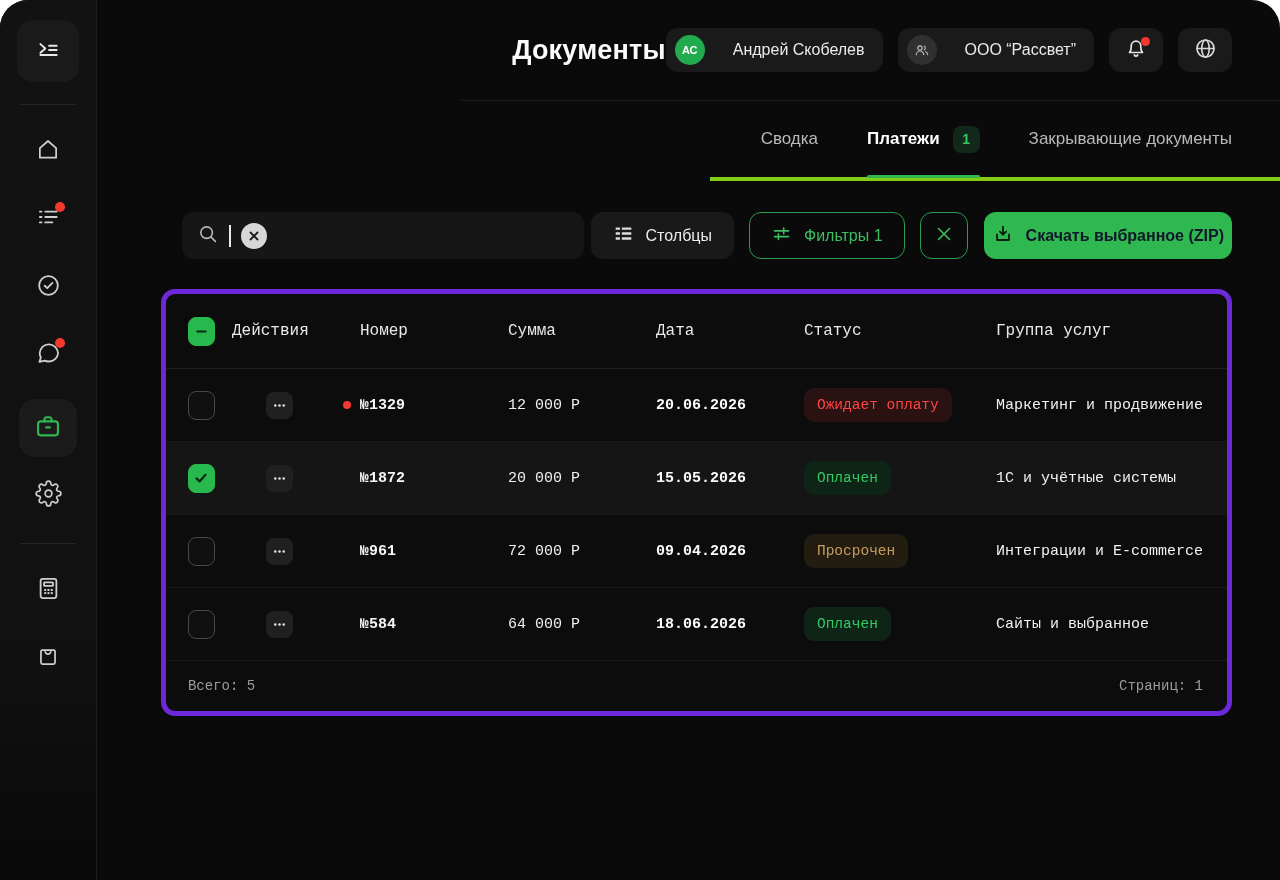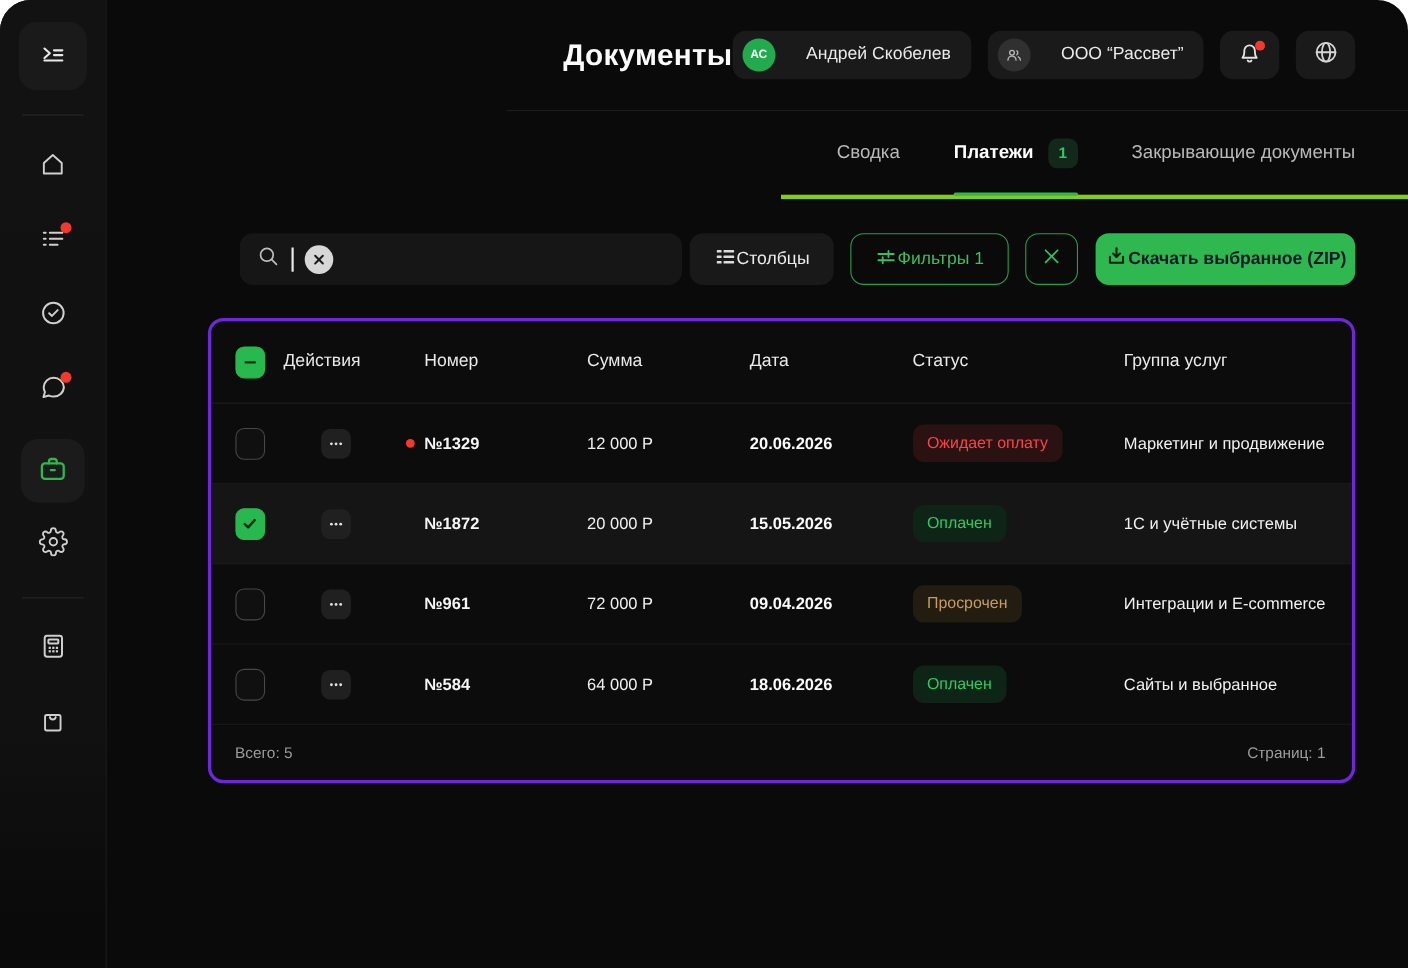--- a/index.html
+++ b/index.html
@@ -34,28 +34,28 @@
   .tab.active::after { content:""; position:absolute; left:0; right:0; bottom:-1px; height:3px; border-radius:3px; background:#2eb84f; }
   .tab-badge { min-width:27px; height:27px; border-radius:8px; background:#12281a; color:#35c862; font-size:14px; font-weight:600; display:flex; align-items:center; justify-content:center; }
 
   
   .toolbar { display:flex; align-items:center; margin:31px 48px 0 51px; gap:15px; }
   .search-field { width:402px; height:47px; background:#161616; border-radius:12px; display:flex; align-items:center; padding:0 12px 0 15px; gap:10px; margin-right:-8px; }
   .caret-bar { width:2px; height:22px; background:#e9e9e9; flex:0 0 2px; }
   .search-field input { flex:1; background:transparent; border:none; outline:none; color:#e8e8e8; font-size:16px; font-family:"Liberation Sans", sans-serif; }
   .search-field input::placeholder { color:#8f8f8f; }
   .clear-btn { width:26px; height:26px; border-radius:50%; background:#d7d7d7; display:flex; align-items:center; justify-content:center; cursor:pointer; flex:0 0 26px; }
-  .btn { height:47px; border-radius:12px; display:flex; align-items:center; justify-content:center; gap:0; font-size:16px; cursor:pointer; border:none; font-family:"Liberation Sans", sans-serif; }
+  .btn { height:47px; border-radius:12px; display:flex; align-items:center; justify-content:center; gap:12px; font-size:16px; cursor:pointer; border:none; font-family:"Liberation Sans", sans-serif; }
   .btn-dark { background:#191919; color:#ececec; padding:0 22px; }
   .btn-outline { background:transparent; border:1px solid #2c9a4b; color:#3dbd62; padding:0 21px; }
   .btn-x { width:48px; padding:0; background:transparent; border:1px solid #2c9a4b; }
   .btn-green { background:#2eb84f; color:#0f172a; font-weight:600; padding:0 8px; margin-left:1px; }
 
   
-  .card { margin:30px 48px 0 51px; background:#0c0c0c; border:3px solid #6d28d9; border-radius:14px; overflow:hidden; }
+  .card { margin:30px 48px 0 51px; background:#0c0c0c; border:5px solid #6d28d9; border-radius:14px; overflow:hidden;font-family:Liberation Mono, monospace; }
   .grid { display:grid; grid-template-columns:44px 128px 148px 148px 148px 192px 1fr; align-items:center; padding:0 24px 0 22px; }
   .thead { height:75px; border-bottom:1px solid #1f1f1f; font-size:16px; color:#e9e9e9; }
   .trow { height:73px; border-bottom:1px solid #191919; font-size:15px; }
   .trow.selected { background:#151515; }
   .cb { width:27px; height:29px; border-radius:8px; border:1.5px solid #474747; background:#101010; display:flex; align-items:center; justify-content:center; cursor:pointer; }
   .cb svg { display:none; }
   .cb.checked, .cb.indeterminate { background:#27b94e; border-color:#27b94e; }
   .cb.checked svg.check { display:block; }
   .cb.indeterminate svg.minus { display:block; }
   .kebab { width:27px; height:27px; margin-left:34px; border-radius:8px; background:#202020; display:flex; align-items:center; justify-content:center; cursor:pointer; }

